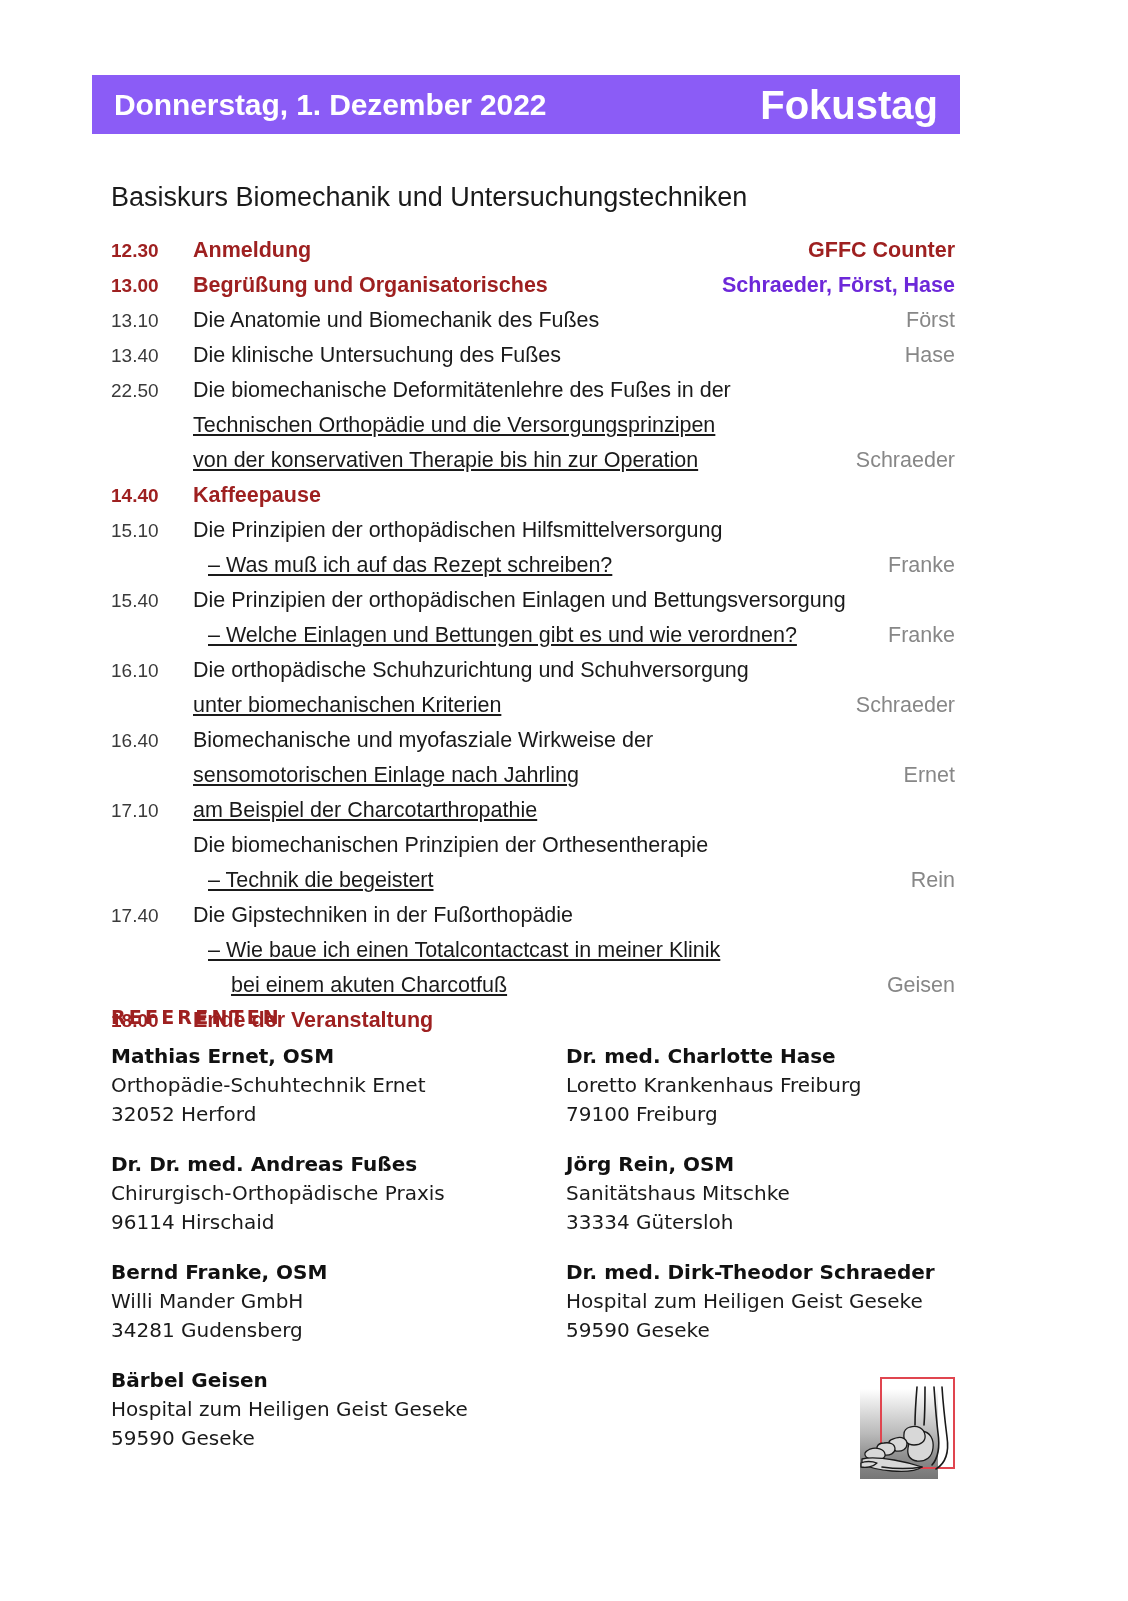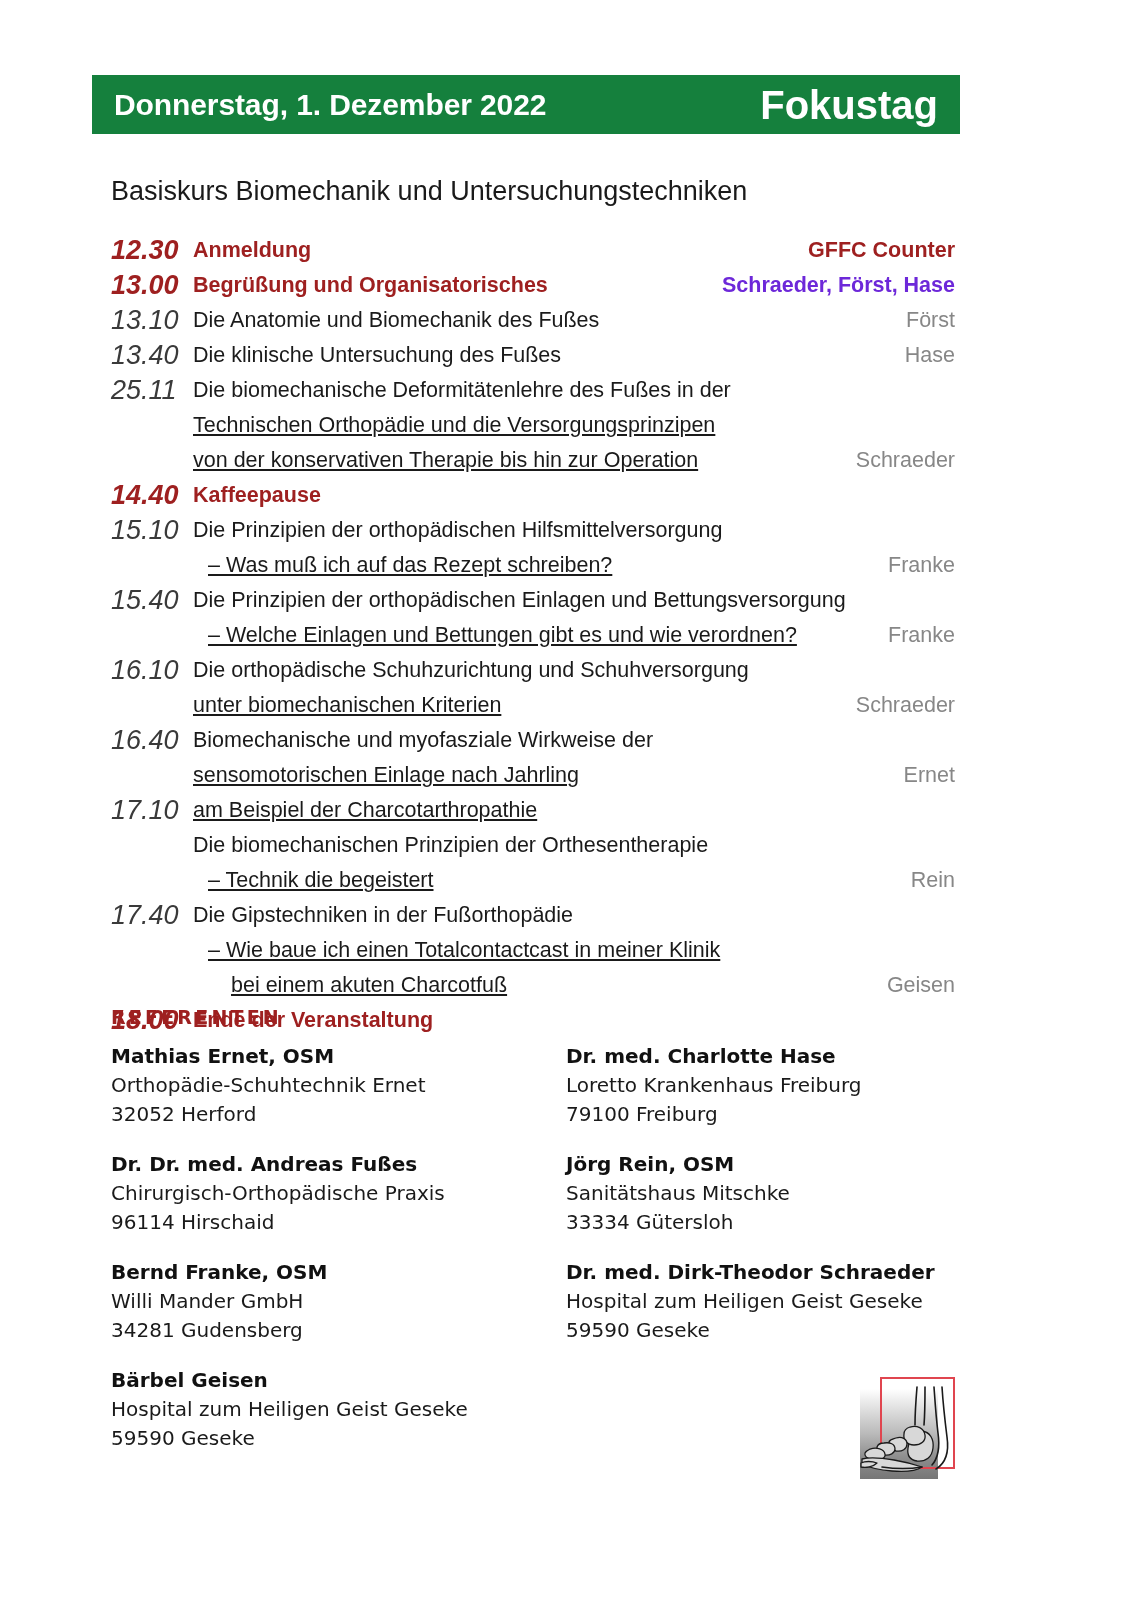--- a/index.html
+++ b/index.html
@@ -22,21 +22,21 @@
     inset: 0;
   }
 
   
   .header-bar {
     position: absolute;
     left: 92px;
     top: 75px;
     width: 868px;
     height: 59px;
-    background: #15803d;
+    background: #8b5cf6;
     display: flex;
     align-items: center;
     justify-content: space-between;
     box-sizing: border-box;
     padding: 0 22px 0 22px;
   }
   .header-date {
     color: #ffffff;
     font-size: 30px;
     font-weight: bold;
@@ -47,21 +47,21 @@
     color: #ffffff;
     font-size: 40px;
     font-weight: bold;
     line-height: 1;
   }
 
   
   .course-title {
     position: absolute;
     left: 111px;
-    top: 176px;
+    top: 182px;
     font-size: 27px;
     font-weight: normal;
     color: #1a1a1a;
     letter-spacing: 0px;
     white-space: nowrap;
   }
 
   
   .schedule {
     position: absolute;
@@ -71,25 +71,24 @@
   }
   .sched-row {
     display: flex;
     align-items: flex-start;
     width: 100%;
     margin-bottom: 0px;
   }
   .sched-time {
     width: 82px;
     flex: 0 0 82px;
-    font-size: 27px;
+    font-size: 19px;
     line-height: 35px;
     color: #3a3a3a;
     white-space: nowrap;
-    font-style: italic;
   }
   .sched-body {
     flex: 1 1 auto;
     min-width: 0;
   }
   .sched-titlewrap {
     display: flex;
     align-items: flex-start;
     justify-content: space-between;
     gap: 21px;
@@ -250,21 +249,21 @@
       <div class="sched-row">
         <div class="sched-time">13.40</div>
         <div class="sched-body">
           <div class="sched-titlewrap">
             <div class="sched-title">Die klinische Untersuchung des Fußes</div>
             <div class="sched-speaker">Hase</div>
           </div>
         </div>
       </div>
       <div class="sched-row">
-        <div class="sched-time">25.11</div>
+        <div class="sched-time">22.50</div>
         <div class="sched-body">
           <div class="sched-titlewrap">
             <div class="sched-title">Die biomechanische Deformitätenlehre des Fußes in der</div>
           </div>
           <div class="sched-titlewrap">
             <div class="sched-sub">Technischen Orthopädie und die Versorgungsprinzipen</div>
           </div>
           <div class="sched-titlewrap">
             <div class="sched-sub">von der konservativen Therapie bis hin zur Operation</div>
             <div class="sched-speaker">Schraeder</div>

